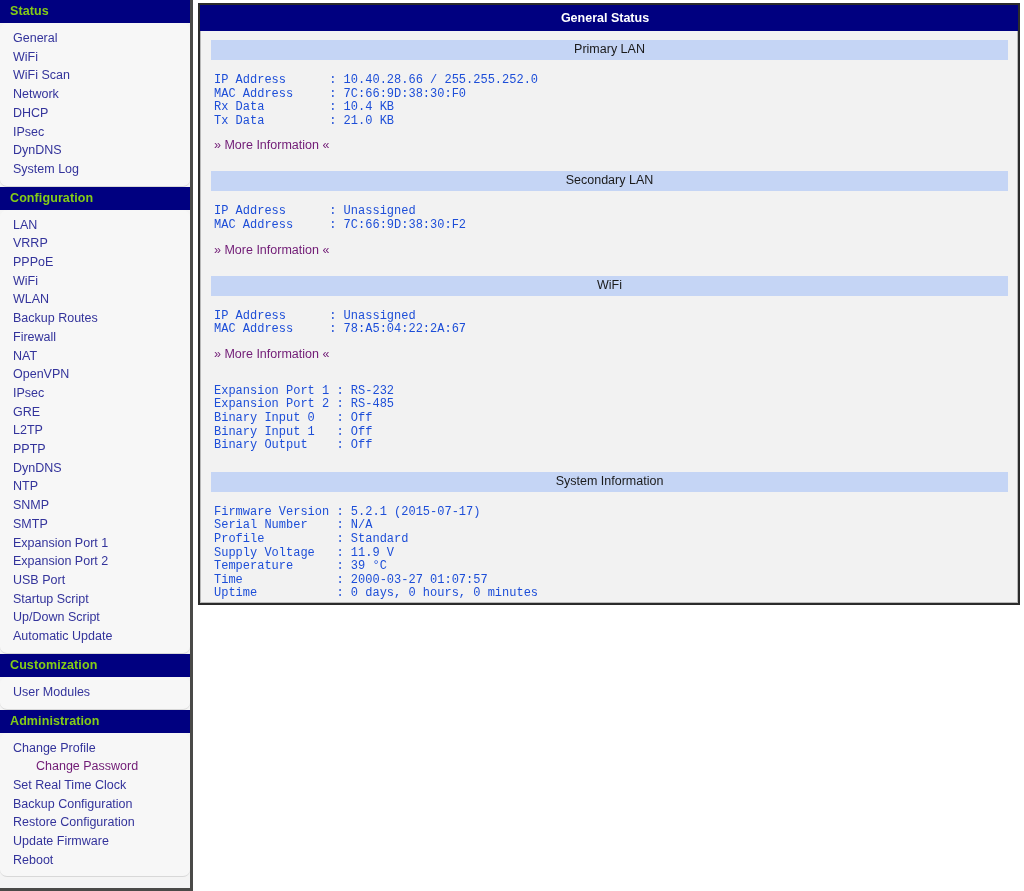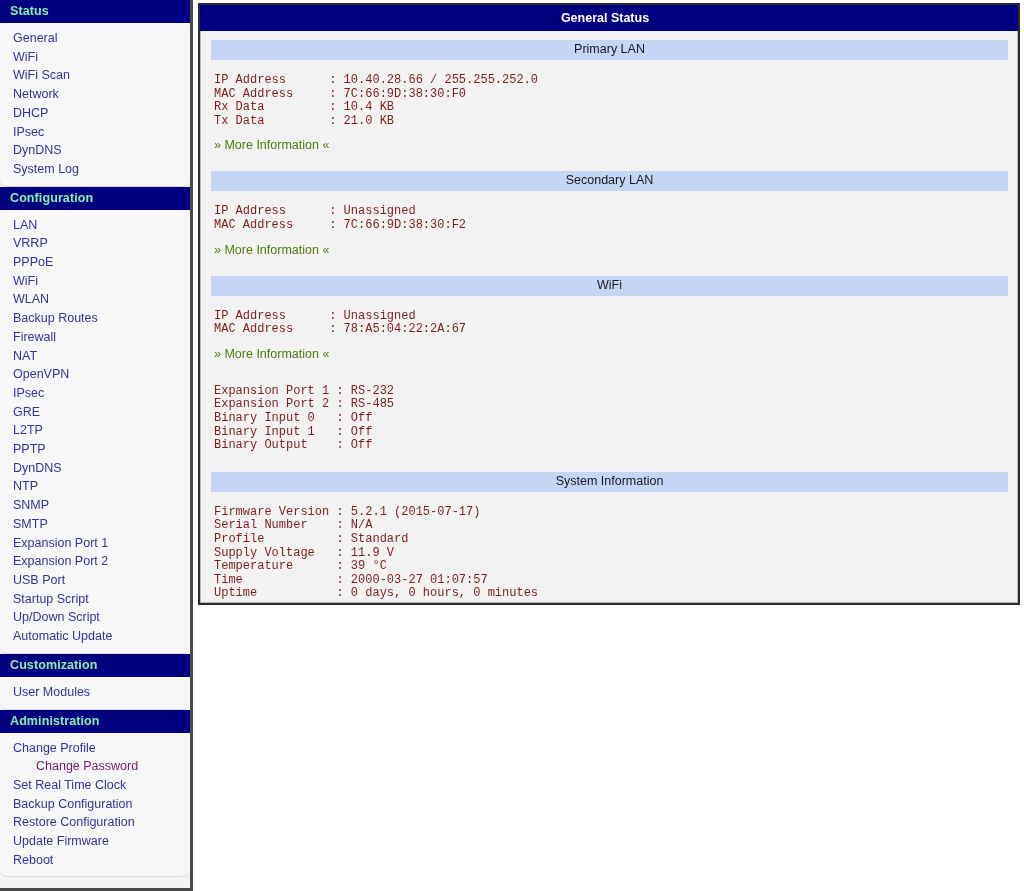--- a/index.html
+++ b/index.html
@@ -24,21 +24,21 @@
     top: 0;
     width: 193px;
     height: 891px;
     border-right: 3px solid #4a4a48;
     border-bottom: 3px solid #4a4a48;
     box-sizing: border-box;
     background: #f4f4f4;
   }
   .side-section-header {
     background: #000080;
-    color: #86efac;
+    color: #84cc16;
     font-weight: bold;
     font-size: 12.5px;
     padding: 4px 0 4px 10px;
     line-height: 15px;
     letter-spacing: 0.1px;
   }
   .side-list {
     background: #f7f7f7;
     padding: 6px 0 7px 0;
     border-bottom: 1px solid #d8d8d8;
@@ -89,27 +89,27 @@
     text-align: center;
     font-size: 12.5px;
     line-height: 15px;
     padding: 2px 0 3px 0;
     margin: 9px 10px 0 11px;
   }
   .sec-body {
     font-family: "Liberation Mono", "DejaVu Sans Mono", monospace;
     font-size: 12px;
     line-height: 13.6px;
-    color: #7f1d1d;
+    color: #1d4ed8;
     padding: 14px 0 0 14px;
     white-space: pre;
   }
   .more-info {
     display: inline-block;
-    color: #4d7c0f;
+    color: #701a75;
     text-decoration: none;
     font-family: "Liberation Sans", sans-serif;
     font-size: 12.5px;
     line-height: 15px;
     margin: 10px 0 0 14px;
   }
   .sec-spacer-sm { height: 9px; }
   .sec-spacer-lg { height: 10px; }
 </style>
 </head>

